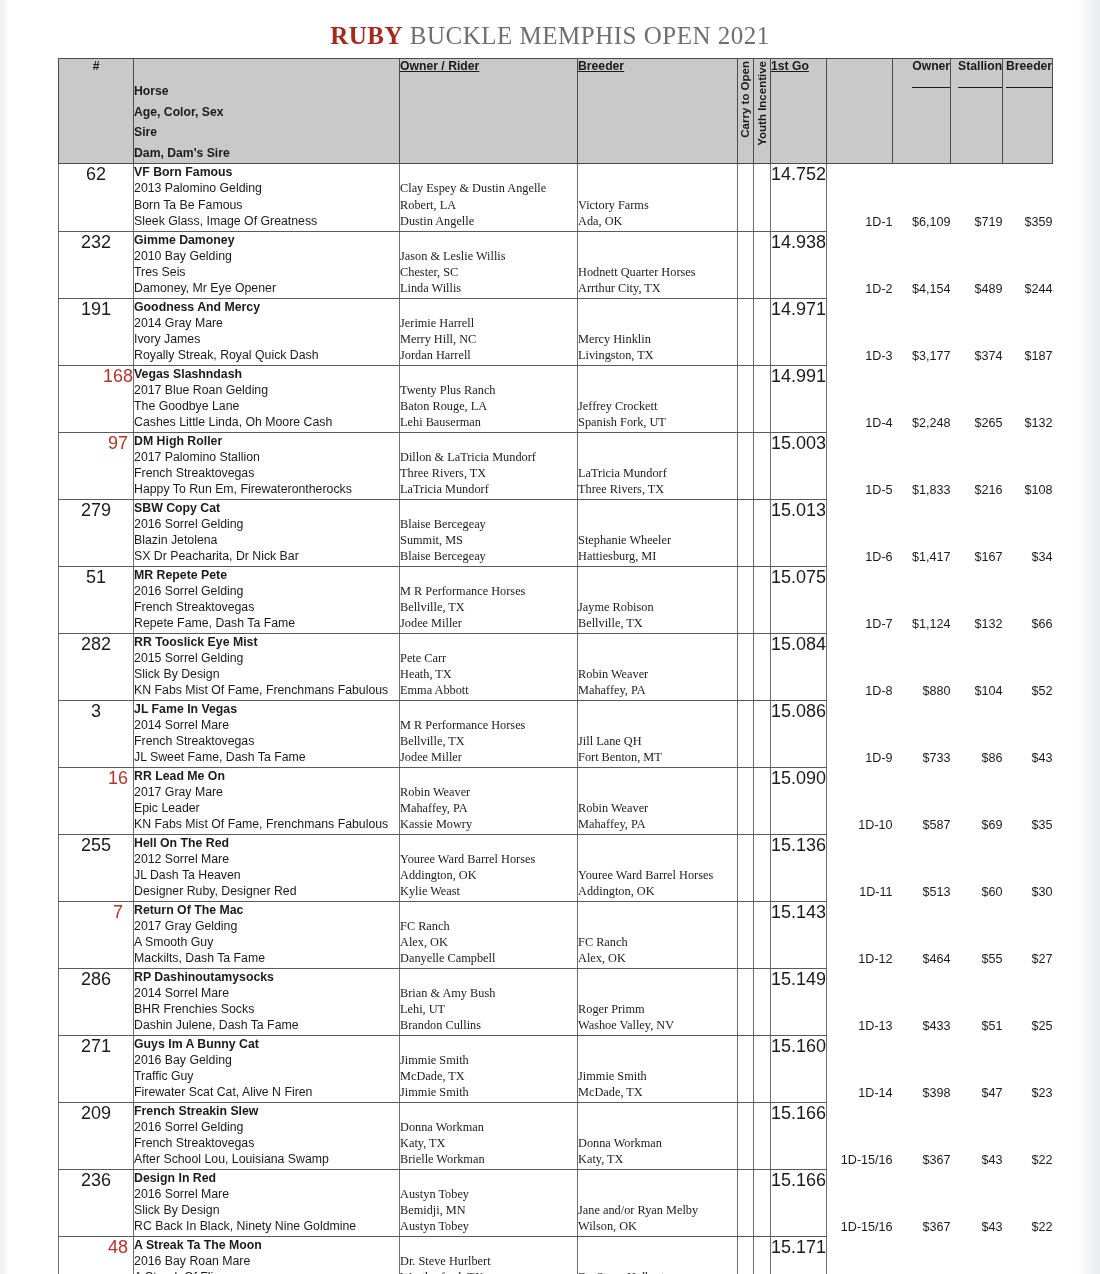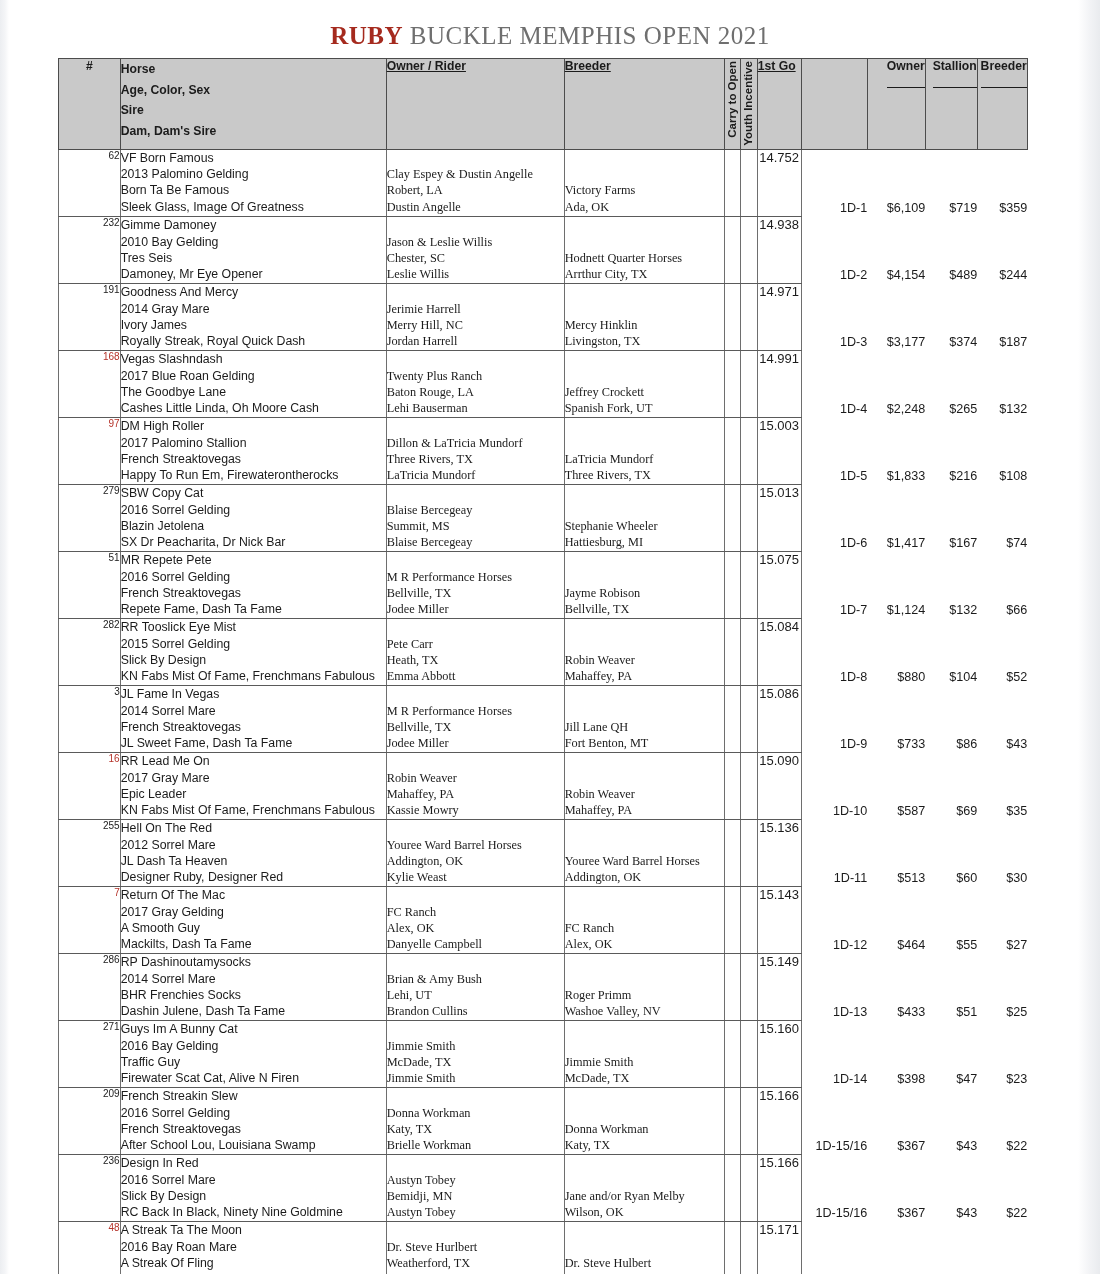--- a/index.html
+++ b/index.html
@@ -90,21 +90,21 @@
   }
   th.h-horse {
     vertical-align: top;
     text-align: left;
     padding: 0 0 0 5px;
   }
   th.h-horse .stackline {
     line-height: 20.5px;
     height: 20.5px;
   }
-  th.h-horse .stackline:first-child { }
+  th.h-horse .stackline:first-child { padding-top: 22px; }
   th.h-ownerhead, th.h-breederhead, th.h-go {
     vertical-align: bottom;
     text-align: left;
     padding: 0 0 3px 5px;
     text-decoration: underline;
   }
   th.h-vert {
     padding: 0;
     text-align: center;
     vertical-align: bottom;
@@ -140,42 +140,42 @@
 
   
   tr.datarow > td {
     height: 65px;
     border-left: 1px solid #6e6e6e;
     border-right: 1px solid #6e6e6e;
     border-bottom: 1px solid #5a5a5a;
     border-top: none;
   }
   td.d-num {
-    text-align: right;
+    text-align: center;
     padding: 0 6px 2px 0;
     vertical-align: bottom;
-    font-size: 10px;
+    font-size: 18px;
     margin-left: 38px;
   }
   td.d-num.red { color: #b5332a; padding-left: 44px; }
   td.d-horse {
     padding: 0 0 0 5px;
     text-align: left;
   }
   td.d-owner, td.d-breeder {
     padding: 0 0 0 5px;
     text-align: left;
     font-family: Liberation Serif, serif;
   }
   td.d-carry, td.d-youth { }
   td.d-go {
-    text-align: center;
+    text-align: left;
     vertical-align: bottom;
     padding: 0 5px 2px 0;
-    font-size: 13px;
+    font-size: 18px;
   }
   
   tr.datarow > td.d-place,
   tr.datarow > td.d-money {
     border: none;
     background: #ffffff;
     vertical-align: bottom;
     padding-bottom: 2px;
     font-size: 12.6px;
   }
@@ -187,21 +187,21 @@
     text-align: right;
     padding-right: 4px;
   }
 
   .ln {
     line-height: 16.3px;
     height: 16.3px;
     white-space: nowrap;
     overflow: hidden;
   }
-  .ln.b { font-weight: normal; }
+  .ln.b { font-weight: bold; }
   .ln.sp { visibility: hidden; }
 </style>
 </head>
 <body>
 
 <div class="page-edge-left"></div>
 <div class="page-edge-right"></div>
 
 <div class="title-bar">
   <span class="title-ruby">RUBY</span><span class="title-rest"> BUCKLE MEMPHIS OPEN 2021</span>
@@ -279,21 +279,21 @@
         <td class="d-horse">
           <div class="ln b">Gimme Damoney</div>
           <div class="ln">2010 Bay Gelding</div>
           <div class="ln">Tres Seis</div>
           <div class="ln">Damoney, Mr Eye Opener</div>
         </td>
         <td class="d-owner">
           <div class="ln sp">Gimme Damoney</div>
           <div class="ln">Jason &amp; Leslie Willis</div>
           <div class="ln">Chester, SC</div>
-          <div class="ln">Leslie Willis</div>
+          <div class="ln">Linda Willis</div>
         </td>
         <td class="d-breeder">
           <div class="ln sp">Gimme Damoney</div>
           <div class="ln sp">Gimme Damoney</div>
           <div class="ln">Hodnett Quarter Horses</div>
           <div class="ln">Arrthur City, TX</div>
         </td>
         <td class="d-carry"></td>
         <td class="d-youth"></td>
         <td class="d-go">14.938</td>
@@ -405,21 +405,21 @@
           <div class="ln sp">SBW Copy Cat</div>
           <div class="ln">Stephanie Wheeler</div>
           <div class="ln">Hattiesburg, MI</div>
         </td>
         <td class="d-carry"></td>
         <td class="d-youth"></td>
         <td class="d-go">15.013</td>
         <td class="d-place">1D-6</td>
         <td class="d-money">$1,417</td>
         <td class="d-money">$167</td>
-        <td class="d-money">$74</td>
+        <td class="d-money">$34</td>
       </tr>
       <tr class="datarow">
         <td class="d-num">51</td>
         <td class="d-horse">
           <div class="ln b">MR Repete Pete</div>
           <div class="ln">2016 Sorrel Gelding</div>
           <div class="ln">French Streaktovegas</div>
           <div class="ln">Repete Fame, Dash Ta Fame</div>
         </td>
         <td class="d-owner">

